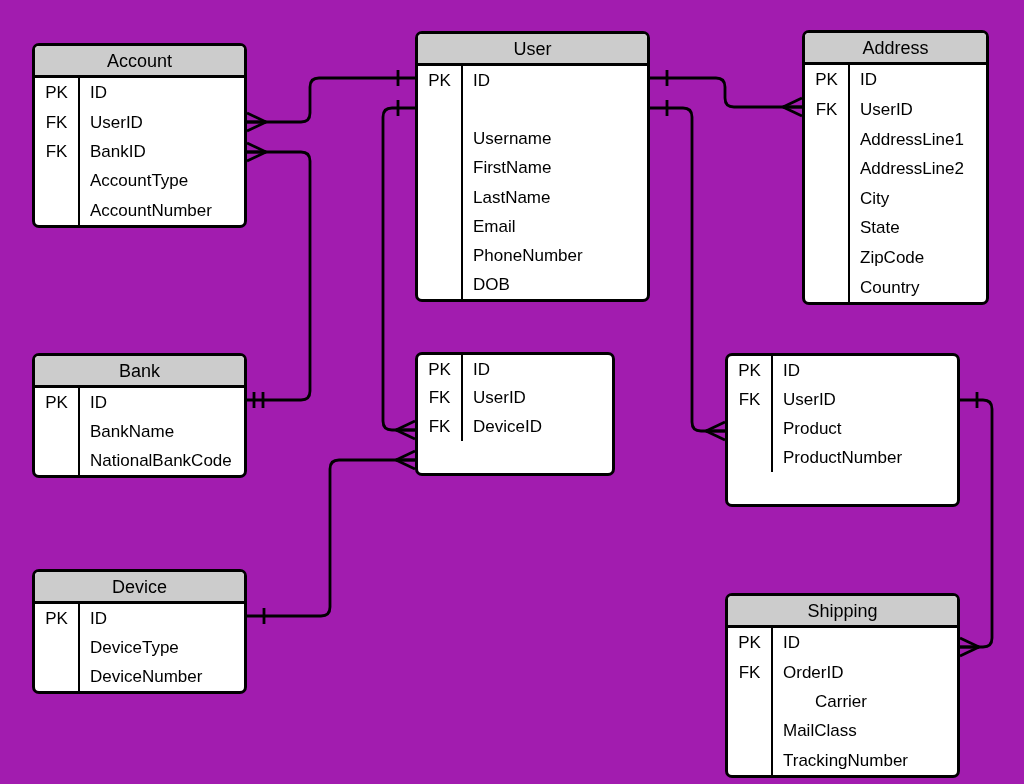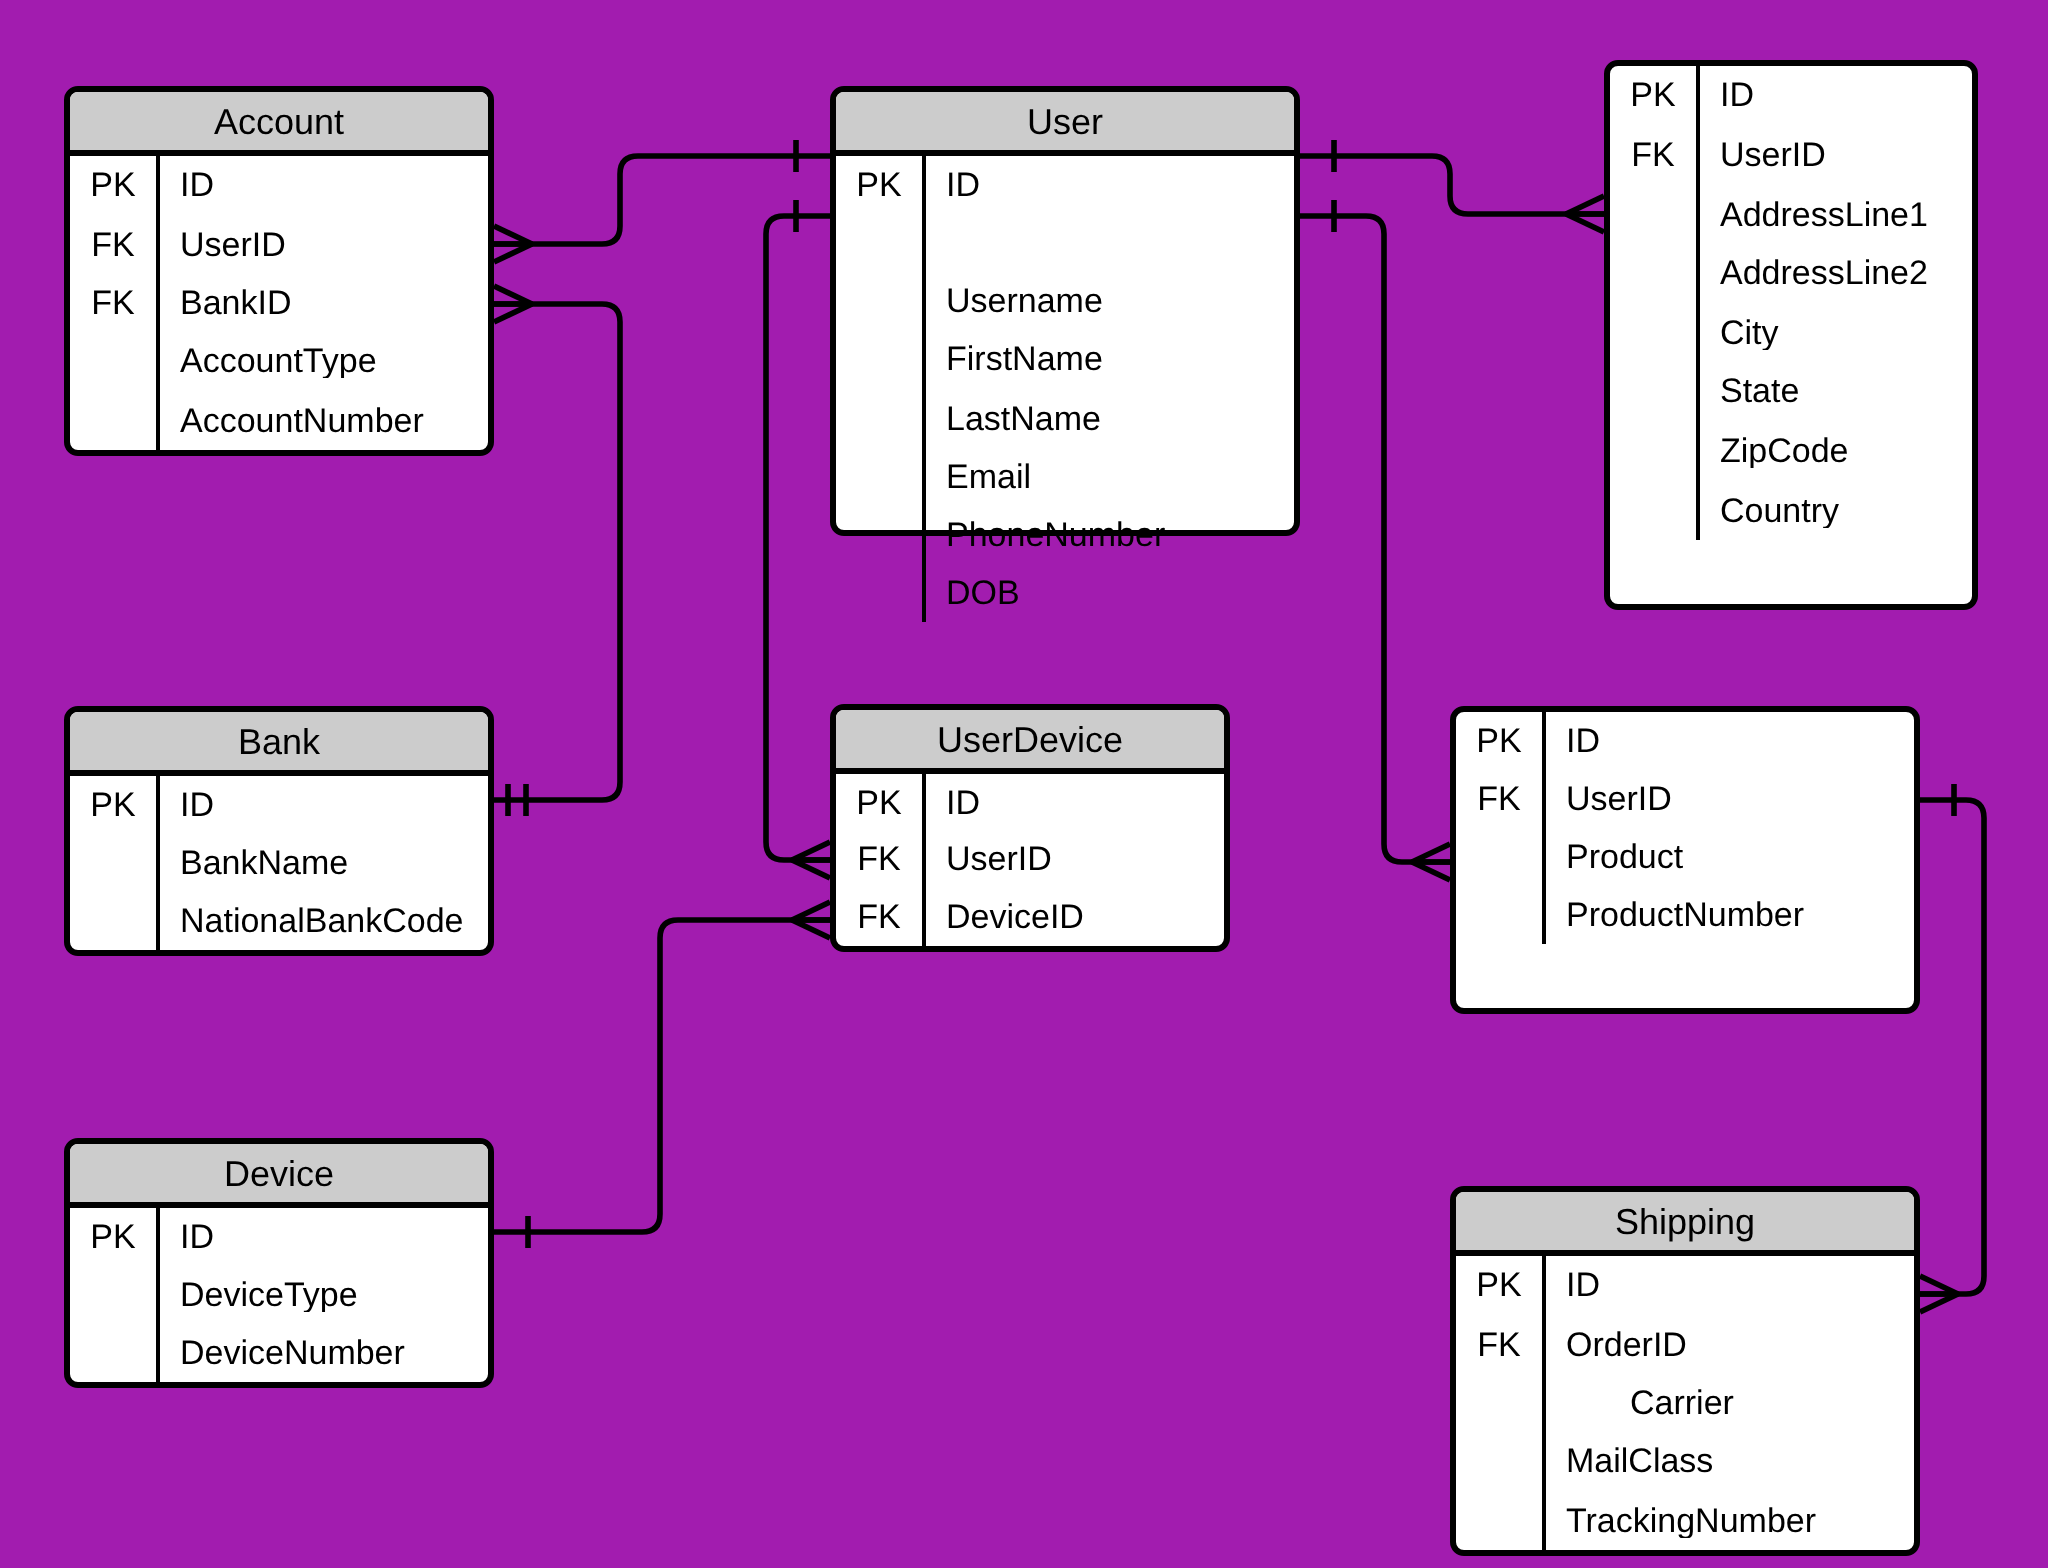--- a/index.html
+++ b/index.html
@@ -132,21 +132,21 @@
         <div class="erd-row" style="height: 29.4px;">
           <div class="erd-key"></div>
           <div class="erd-field">AccountType</div>
         </div>
         <div class="erd-row" style="height: 29.4px;">
           <div class="erd-key"></div>
           <div class="erd-field">AccountNumber</div>
         </div>
       </div>
     </div>
-    <div class="erd-table" style="left: 415px; top: 31px; width: 235px; height: 225px; margin-top: 12px;">
+    <div class="erd-table" style="left: 415px; top: 31px; width: 235px; height: 271px;">
       <div class="erd-head">User</div>
       <div class="erd-body">
         <div class="erd-row" style="height: 29.125px;">
           <div class="erd-key">PK</div>
           <div class="erd-field">ID</div>
         </div>
         <div class="erd-row" style="height: 29.125px;">
           <div class="erd-key"></div>
           <div class="erd-field"></div>
         </div>
@@ -170,20 +170,21 @@
           <div class="erd-key"></div>
           <div class="erd-field">PhoneNumber</div>
         </div>
         <div class="erd-row" style="height: 29.125px;">
           <div class="erd-key"></div>
           <div class="erd-field">DOB</div>
         </div>
       </div>
     </div>
     <div class="erd-table" style="left: 802px; top: 30px; width: 187px; height: 275px;">
+      <div class="erd-head">Address</div>
       <div class="erd-body">
         <div class="erd-row" style="height: 29.625px;">
           <div class="erd-key">PK</div>
           <div class="erd-field">ID</div>
         </div>
         <div class="erd-row" style="height: 29.625px;">
           <div class="erd-key">FK</div>
           <div class="erd-field">UserID</div>
         </div>
         <div class="erd-row" style="height: 29.625px;">
@@ -223,21 +224,20 @@
           <div class="erd-key"></div>
           <div class="erd-field">BankName</div>
         </div>
         <div class="erd-row" style="height: 29px;">
           <div class="erd-key"></div>
           <div class="erd-field">NationalBankCode</div>
         </div>
       </div>
     </div>
     <div class="erd-table" style="left: 415px; top: 352px; width: 200px; height: 124px;">
-      <div class="erd-head">UserDevice</div>
       <div class="erd-body">
         <div class="erd-row" style="height: 28.6667px;">
           <div class="erd-key">PK</div>
           <div class="erd-field">ID</div>
         </div>
         <div class="erd-row" style="height: 28.6667px;">
           <div class="erd-key">FK</div>
           <div class="erd-field">UserID</div>
         </div>
         <div class="erd-row" style="height: 28.6667px;">

